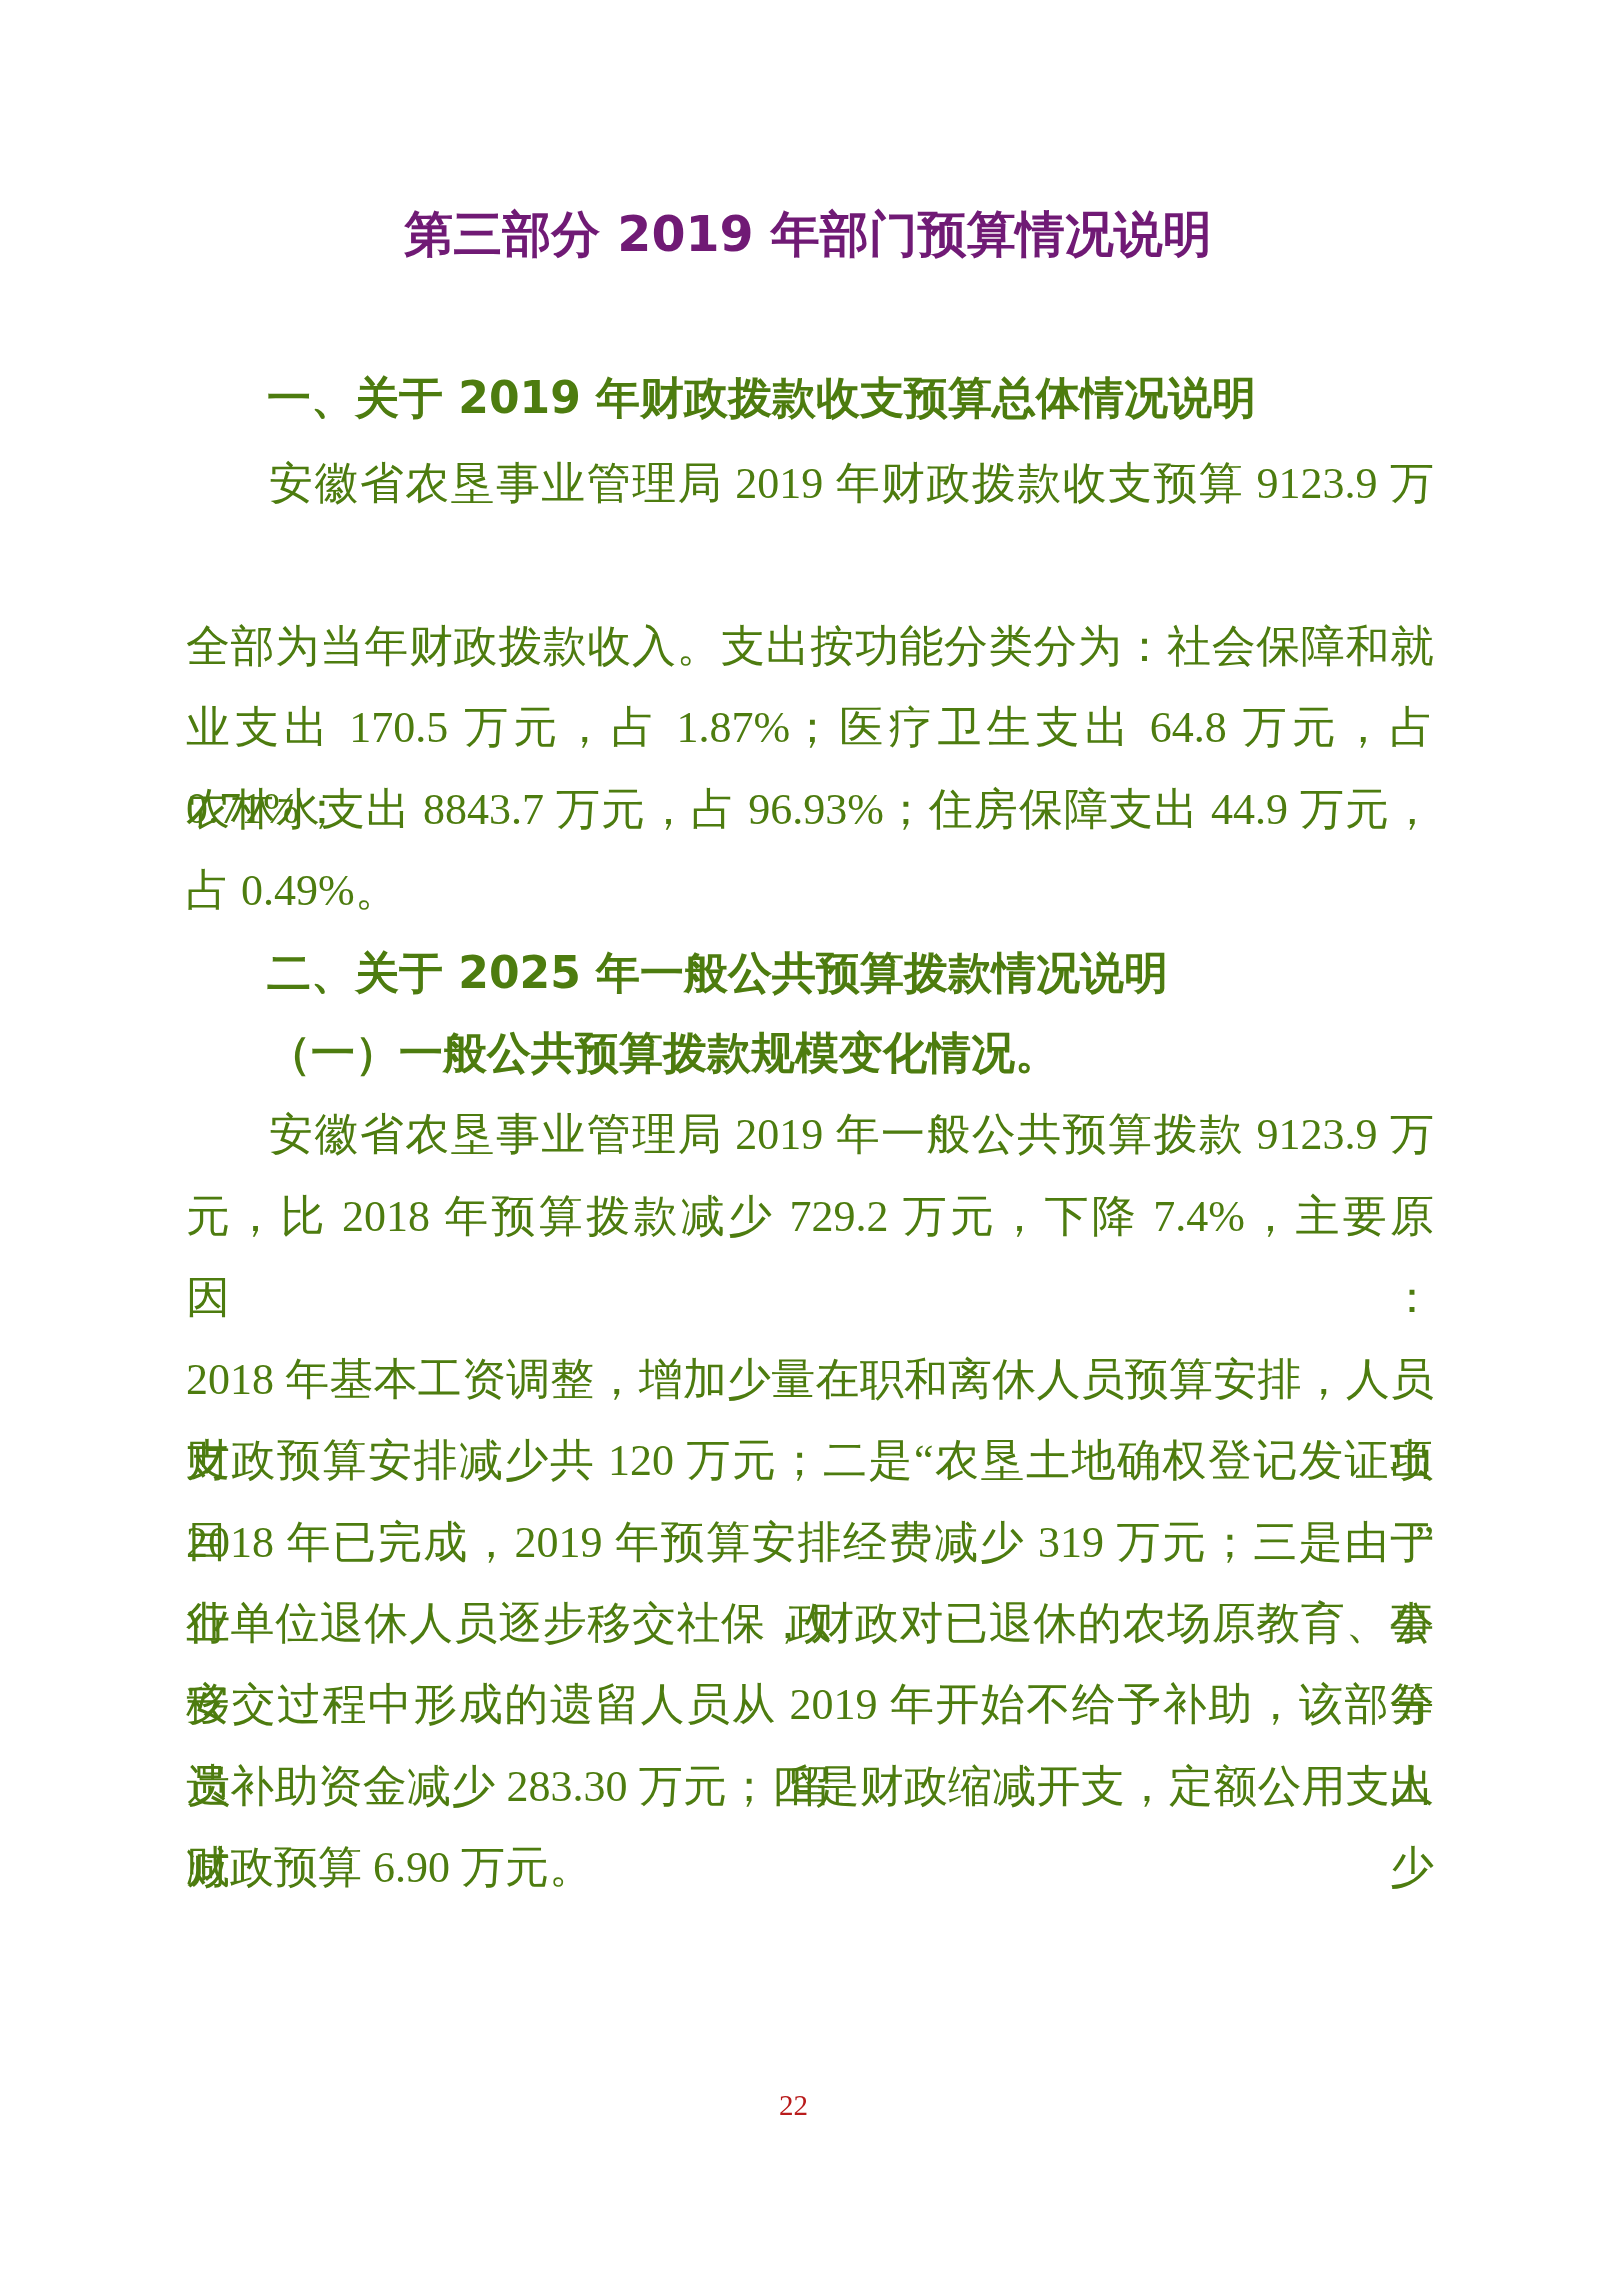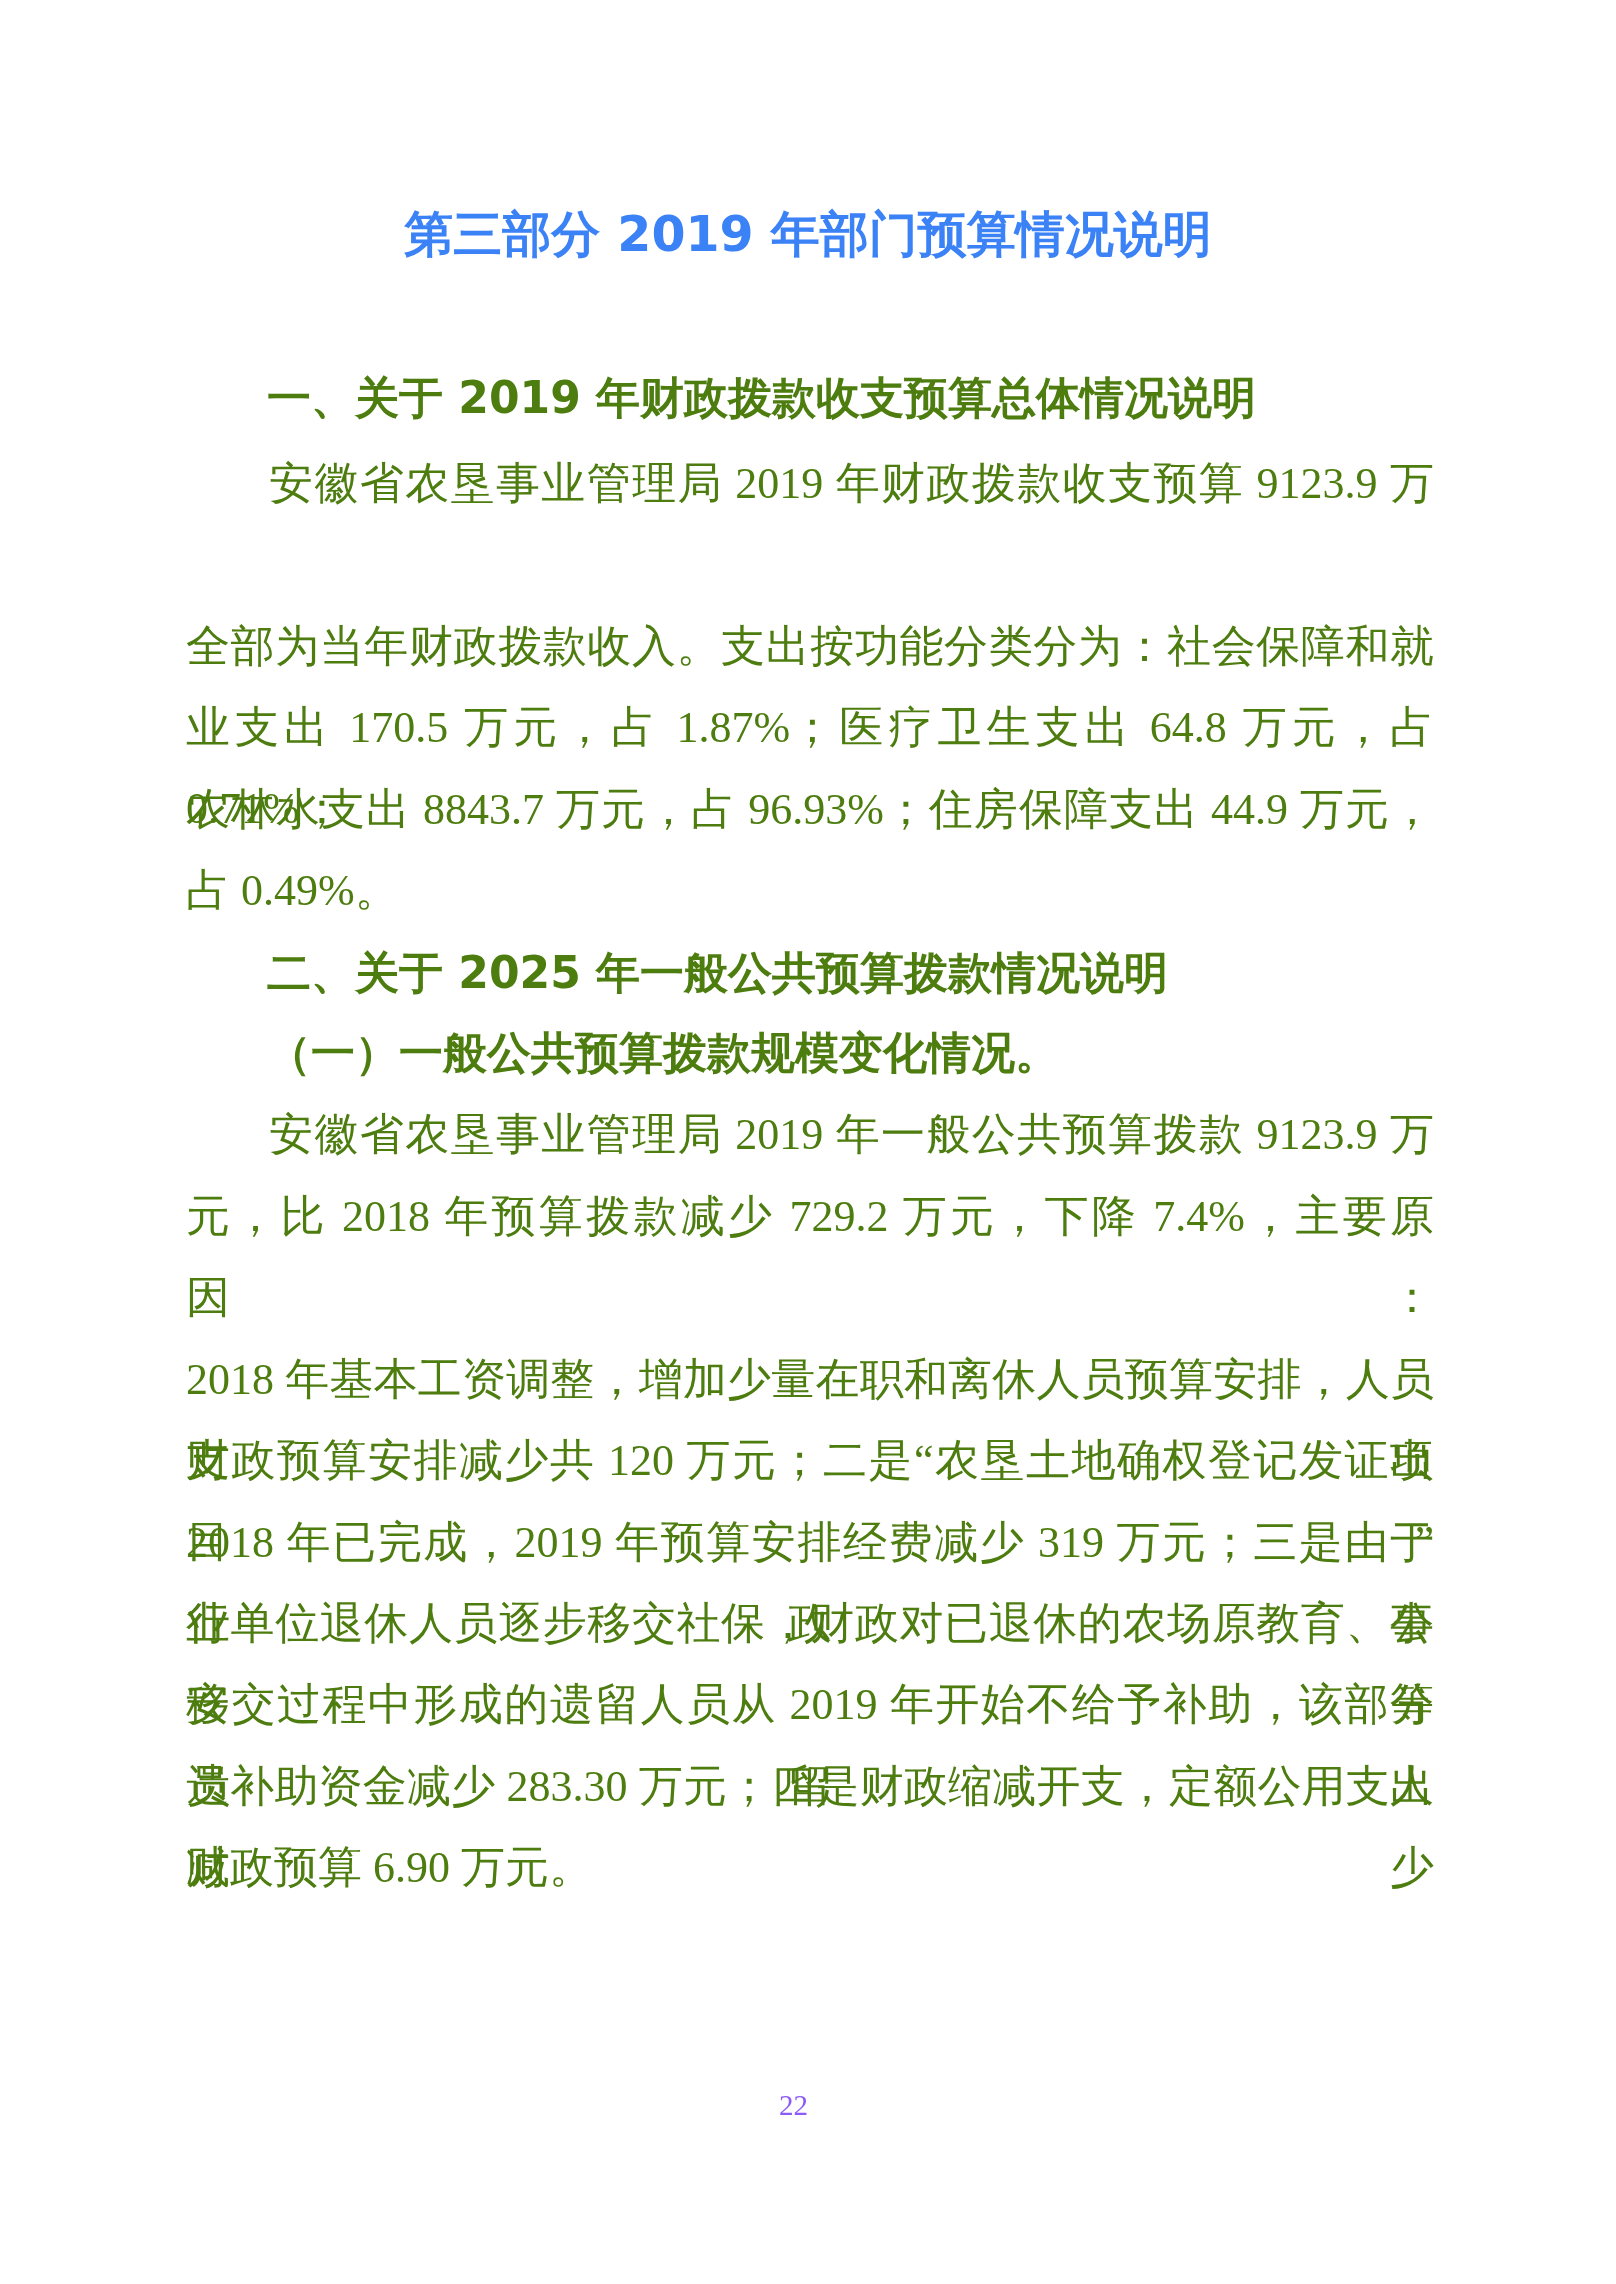--- a/index.html
+++ b/index.html
@@ -34,40 +34,40 @@
   .doc-title {
     position: absolute;
     left: 0;
     width: 1616px;
     height: 81px;
     line-height: 81px;
     text-align: center;
     font-size: 49px;
     font-weight: bold;
     font-family: "DejaVu Sans", "Liberation Sans", sans-serif;
-    color: #3b82f6;
+    color: #701a75;
     white-space: nowrap;
   }
   .heading {
     font-weight: bold;
     font-family: "DejaVu Sans", "Liberation Sans", sans-serif;
   }
   .subheading {
     font-weight: bold;
     font-family: "Liberation Serif", "DejaVu Serif", serif;
   }
   .page-number {
     position: absolute;
     left: 0;
     width: 1587px;
     height: 39px;
     line-height: 39px;
     text-align: center;
     font-size: 29px;
-    color: #8b5cf6;
+    color: #b91c1c;
     font-family: "Liberation Serif", "DejaVu Serif", serif;
   }
 </style>
 </head>
 <body>
 
 <div class="page">
 
   <div class="doc-title" style="top:194px">第三部分 2019 年部门预算情况说明</div>
 

